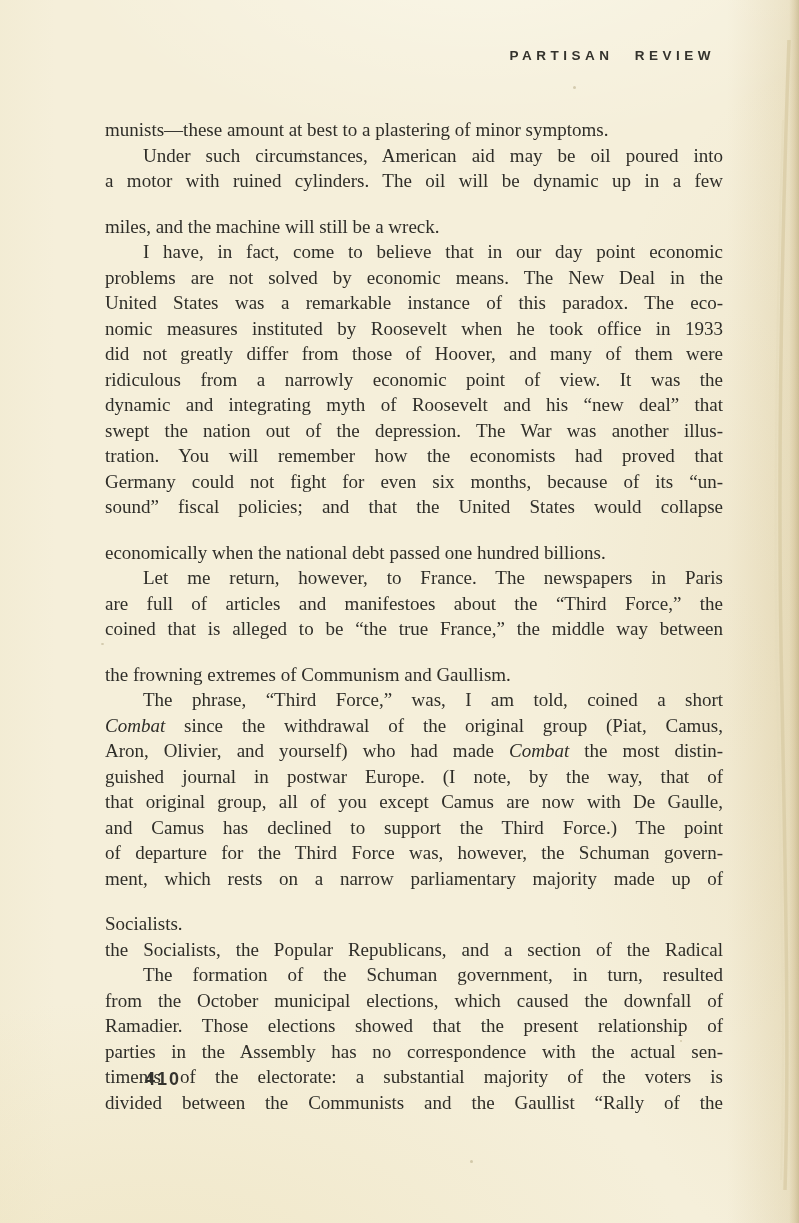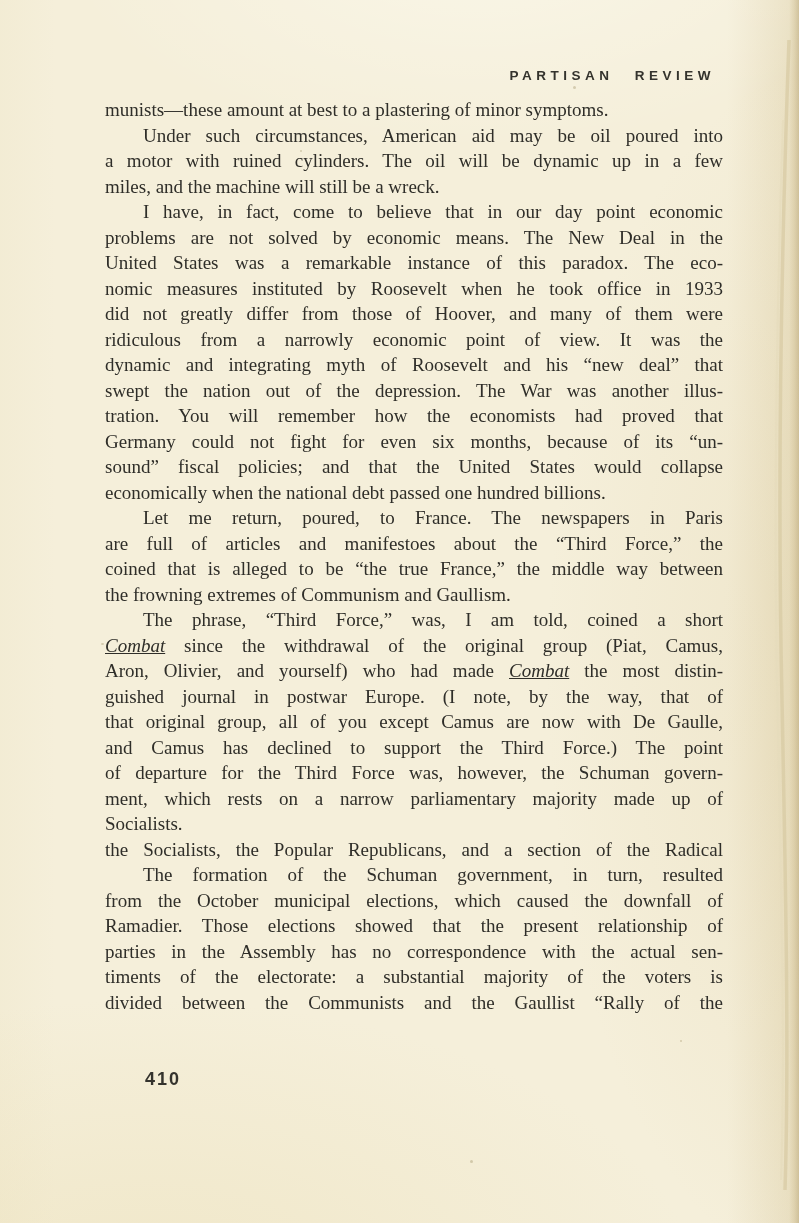--- a/index.html
+++ b/index.html
@@ -12,38 +12,38 @@
     background:
       radial-gradient(ellipse 900px 480px at 18% 106%, rgba(228,212,158,0.30), transparent 62%),
       radial-gradient(ellipse 420px 900px at 104% 55%, rgba(213,193,142,0.22), transparent 68%),
       radial-gradient(ellipse 600px 300px at 60% -5%, rgba(255,255,248,0.45), transparent 70%),
       linear-gradient(to right, rgba(236,227,195,0.25), transparent 7%, transparent 91%, rgba(210,192,146,0.35) 99.4%),
       var(--paper,#f5efda);
   }
   .speckles{position:absolute;inset:0;pointer-events:none;}
   .speckles i{position:absolute;border-radius:50%;background:rgba(150,135,90,0.35);}
   .running-header{
-    position:absolute;top:68px;right:84px;
+    position:absolute;top:48px;right:84px;
     font-family:"Liberation Sans", sans-serif;
     font-weight:bold;font-size:13.5px;
     letter-spacing:4.5px;word-spacing:13px;
     color:#34332d;
   }
   .body-text{
     position:absolute;left:105px;top:97px;width:618px;
     font-size:19px;
   }
   .line{
     height:25.5px;line-height:25.5px;
     text-align:justify;text-align-last:justify;
     white-space:normal;overflow:visible;
   }
-  .line.last{text-align-last:left;}
+  .line.last{text-align-last:left;margin-top:20px;}
   .line.indent{text-indent:38px;}
-  .line i{font-style:italic;text-decoration:underline;}
+  .line i{font-style:italic;}
   .folio{
     position:absolute;left:145px;top:1069px;
     font-family:"Liberation Sans", sans-serif;
     font-weight:bold;font-size:18px;letter-spacing:2px;
     color:#34332d;
   }
   .page-edge-shadow{
     position:absolute;top:0;right:0;width:10px;height:100%;
     background:linear-gradient(to right, transparent, rgba(196,176,126,0.28) 55%, rgba(176,156,108,0.45));
     pointer-events:none;
@@ -67,21 +67,21 @@
       <div class="line"><span>United States was a remarkable instance of this paradox. The eco-</span></div>
       <div class="line"><span>nomic measures instituted by Roosevelt when he took office in 1933</span></div>
       <div class="line"><span>did not greatly differ from those of Hoover, and many of them were</span></div>
       <div class="line"><span>ridiculous from a narrowly economic point of view. It was the</span></div>
       <div class="line"><span>dynamic and integrating myth of Roosevelt and his “new deal” that</span></div>
       <div class="line"><span>swept the nation out of the depression. The War was another illus-</span></div>
       <div class="line"><span>tration. You will remember how the economists had proved that</span></div>
       <div class="line"><span>Germany could not fight for even six months, because of its “un-</span></div>
       <div class="line"><span>sound” fiscal policies; and that the United States would collapse</span></div>
       <div class="line last"><span>economically when the national debt passed one hundred billions.</span></div>
-      <div class="line indent"><span>Let me return, poured, to France. The newspapers in Paris</span></div>
+      <div class="line indent"><span>Let me return, however, to France. The newspapers in Paris</span></div>
       <div class="line"><span>are full of articles and manifestoes about the “Third Force,” the</span></div>
       <div class="line"><span>coined that is alleged to be “the true France,” the middle way between</span></div>
       <div class="line last"><span>the frowning extremes of Communism and Gaullism.</span></div>
       <div class="line indent"><span>The phrase, “Third Force,” was, I am told, coined a short</span></div>
       <div class="line"><i>Combat</i><span> since the withdrawal of the original group (Piat, Camus,</span></div>
       <div class="line"><span>Aron, Olivier, and yourself) who had made </span><i>Combat</i><span> the most distin-</span></div>
       <div class="line"><span>guished journal in postwar Europe. (I note, by the way, that of</span></div>
       <div class="line"><span>that original group, all of you except Camus are now with De Gaulle,</span></div>
       <div class="line"><span>and Camus has declined to support the Third Force.) The point</span></div>
       <div class="line"><span>of departure for the Third Force was, however, the Schuman govern-</span></div>

